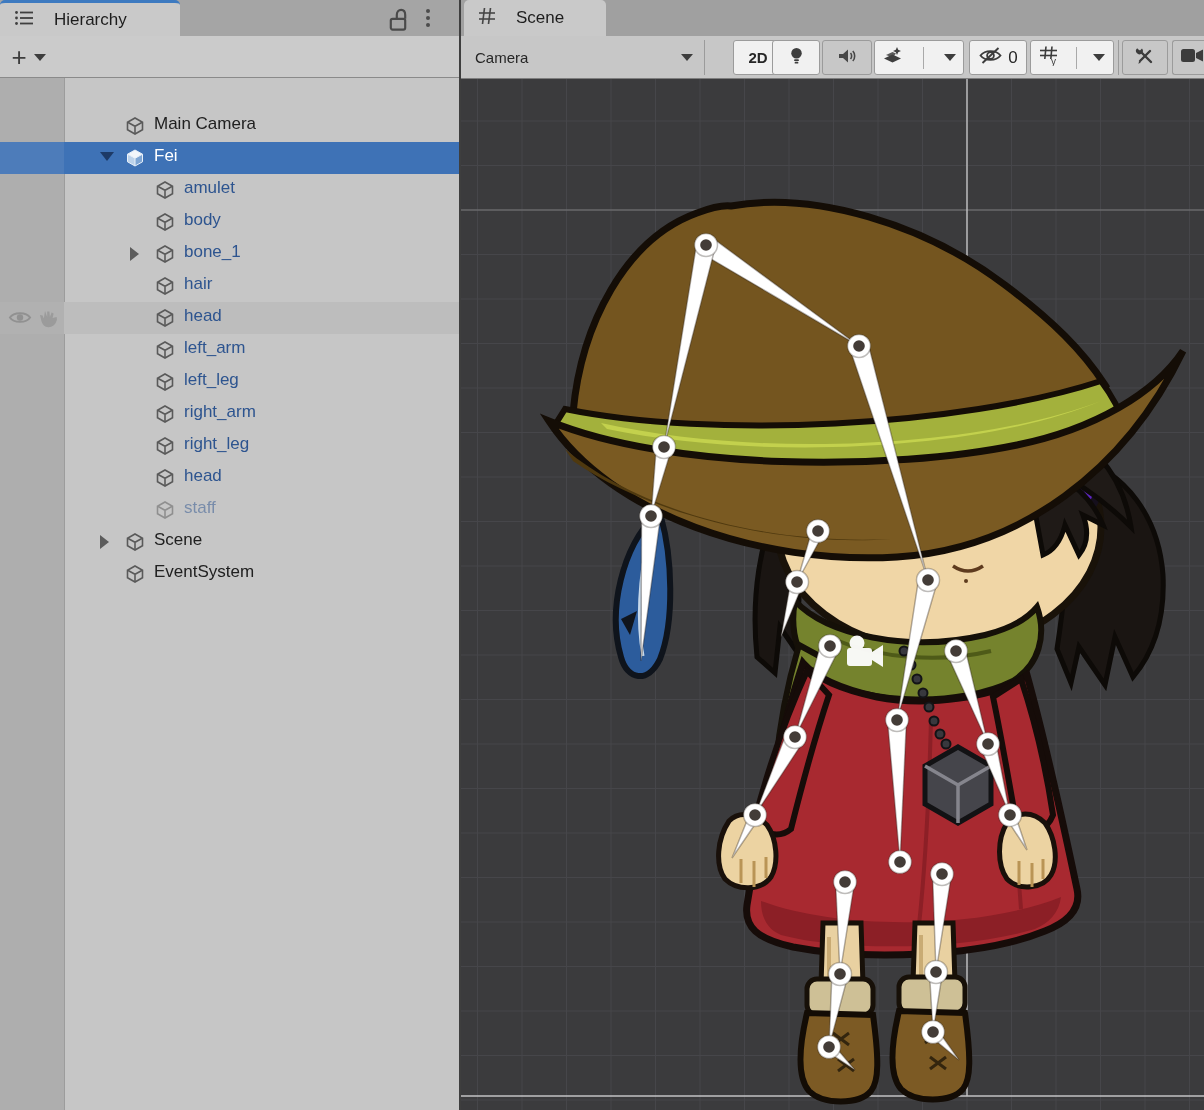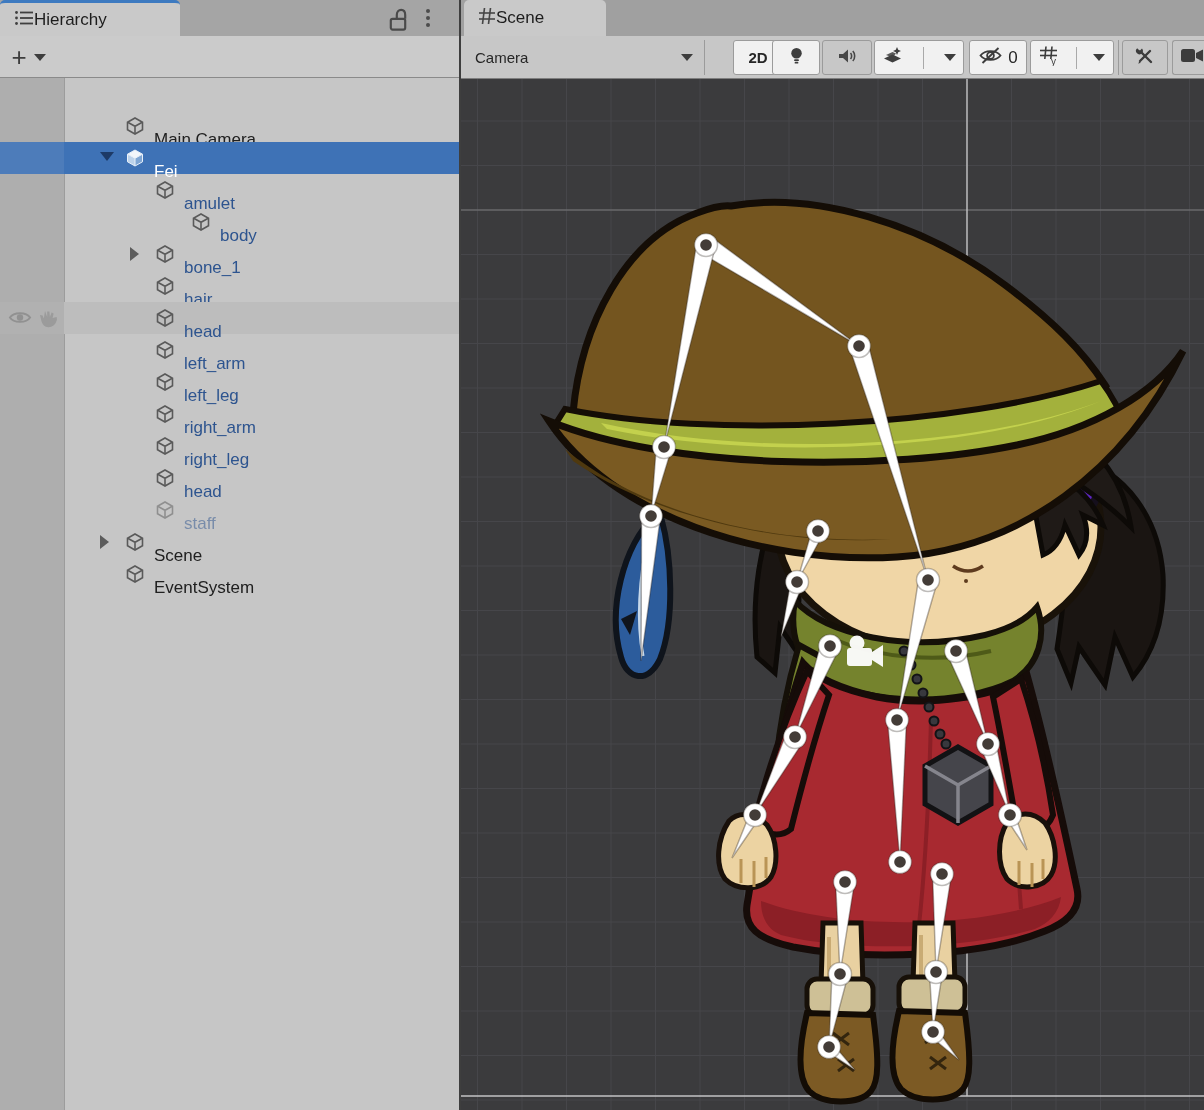--- a/index.html
+++ b/index.html
@@ -7,21 +7,21 @@
               font-family:"Liberation Sans", sans-serif; }
   .abs { position:absolute; }
   #stage { position:relative; width:1204px; height:1110px; }
 
   
   #hier-panel { left:0; top:0; width:459px; height:1110px; background:#c6c6c6; }
   #panel-divider { left:459px; top:0; width:2px; height:1110px; background:#3e3e3e; }
 
   .tabstrip { left:0; top:0; right:0; height:36px; background:#a5a5a5; }
   .tab { top:0; height:36px; background:#c9c9c9; border-radius:5px 5px 0 0;
-         display:flex; align-items:center; gap:0; padding:0 14px; }
+         display:flex; align-items:center; gap:20px; padding:0 14px; }
   .tab.focused { border-top:3px solid #3d7ac0; }
   .tab-label { font-size:17px; color:#1d1d1d; }
 
   #hier-tab { left:0; width:180px; }
   #hier-lock { left:386px; top:8px; width:24px; height:24px; }
   .kebab { width:12px; display:flex; flex-direction:column; align-items:center; gap:3px; }
   .kebab i { width:4px; height:4px; border-radius:50%; background:#4c4c4c; }
   #hier-kebab { left:422px; top:9px; }
 
   #hier-toolbar { left:0; top:36px; width:459px; height:41px; background:#cbcbcb; }
@@ -49,21 +49,21 @@
   .h-row { position:absolute; left:0; width:459px; height:32px; }
   .h-row.sel { background:linear-gradient(90deg,#4d7cba 0px,#4d7cba 64px,#3e72b6 64px); }
   .h-row.hov { background:linear-gradient(90deg,#b1b1b1 0px,#b1b1b1 64px,#bdbdbd 64px); }
   .h-arrow { position:absolute; top:10px; }
   .arrow-down { width:0; height:0; border-left:7px solid transparent; border-right:7px solid transparent;
                 border-top:9px solid #636363; }
   .arrow-down.navy { border-top-color:#1d3a66; }
   .arrow-right { width:0; height:0; border-top:7px solid transparent; border-bottom:7px solid transparent;
                  border-left:9px solid #5c5c5c; margin-top:-1px; }
   .h-icon { position:absolute; top:6px; width:20px; height:20px; }
-  .h-label { position:absolute; top:20px; font-size:17px; }
+  .h-label { position:absolute; top:4px; font-size:17px; }
   .t-black { color:#202020; } .t-blue { color:#2d548f; } .t-white { color:#ffffff; }
   .dim { opacity:0.5; }
   .g-icon { position:absolute; top:7px; width:22px; height:18px; }
 
   
   #scene-panel { left:461px; top:0; width:743px; height:1110px; background:#3b3b3d; }
   #scene-tabstrip { left:0; top:0; width:743px; height:36px; background:#a0a0a0; }
   #scene-tab { left:3px; width:142px; }
   #scene-toolbar { left:0; top:36px; width:743px; height:43px; background:#c7c7c7;
                    border-bottom:1px solid #7e7e7e; }
@@ -155,21 +155,21 @@
               </svg></span>
             <span class="h-label t-white" style="left: 154px;">Fei</span>
           </div>
           <div class="h-row" style="top: 64px;">
             <span class="h-icon" style="left: 155px;"><svg width="20" height="20" viewBox="0 0 20 20">
                 <path d="M10 2 L17.5 6.2 V13.8 L10 18 L2.5 13.8 V6.2 Z" fill="none" stroke="#5a5a5a" stroke-width="1.6"></path>
                 <path d="M2.7 6.3 L10 10.3 L17.3 6.3 M10 10.3 V17.8" fill="none" stroke="#5a5a5a" stroke-width="1.6"></path>
               </svg></span>
             <span class="h-label t-blue" style="left: 184px;">amulet</span>
           </div>
-          <div class="h-row" style="top: 96px; margin-left: 36px;">
+          <div class="h-row" style="top: 96px;">
             <span class="h-icon" style="left: 155px;"><svg width="20" height="20" viewBox="0 0 20 20">
                 <path d="M10 2 L17.5 6.2 V13.8 L10 18 L2.5 13.8 V6.2 Z" fill="none" stroke="#5a5a5a" stroke-width="1.6"></path>
                 <path d="M2.7 6.3 L10 10.3 L17.3 6.3 M10 10.3 V17.8" fill="none" stroke="#5a5a5a" stroke-width="1.6"></path>
               </svg></span>
             <span class="h-label t-blue" style="left: 184px;">body</span>
           </div>
           <div class="h-row" style="top: 128px;">
             <span class="h-arrow arrow-right" style="left: 130px;"></span>
             <span class="h-icon" style="left: 155px;"><svg width="20" height="20" viewBox="0 0 20 20">
                 <path d="M10 2 L17.5 6.2 V13.8 L10 18 L2.5 13.8 V6.2 Z" fill="none" stroke="#5a5a5a" stroke-width="1.6"></path>

